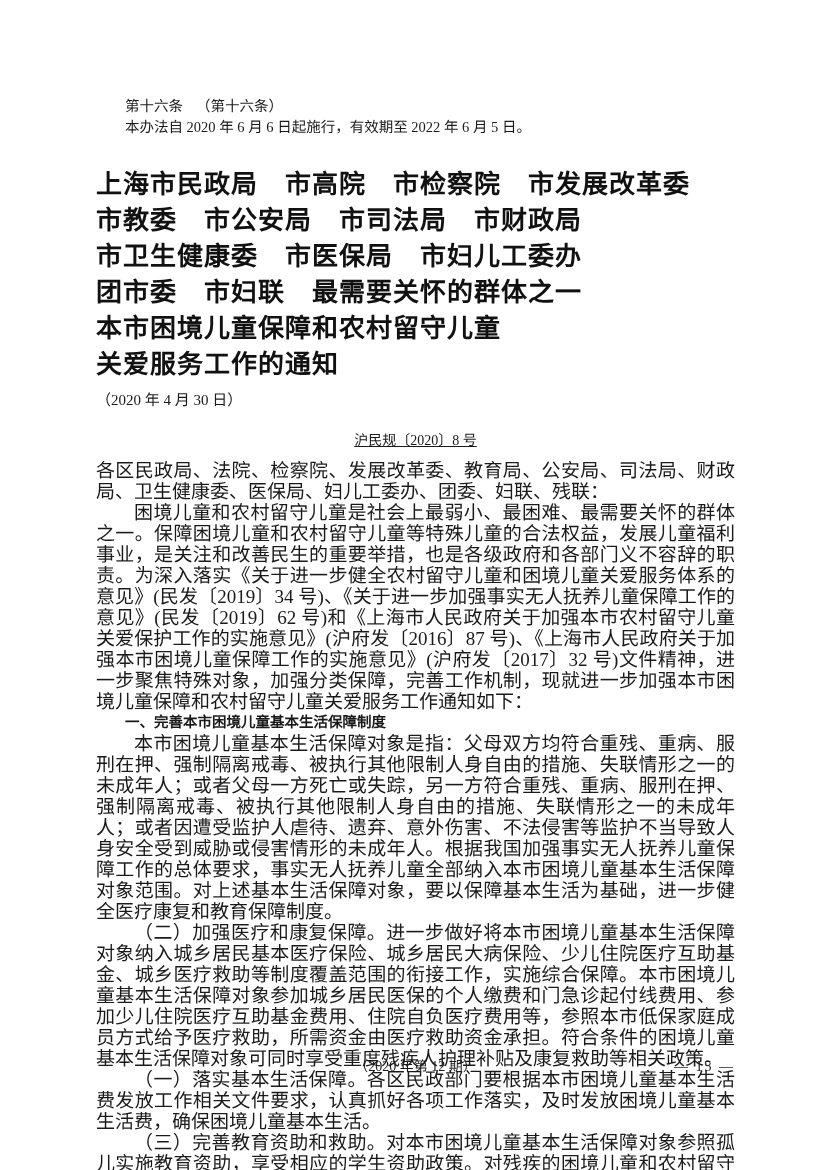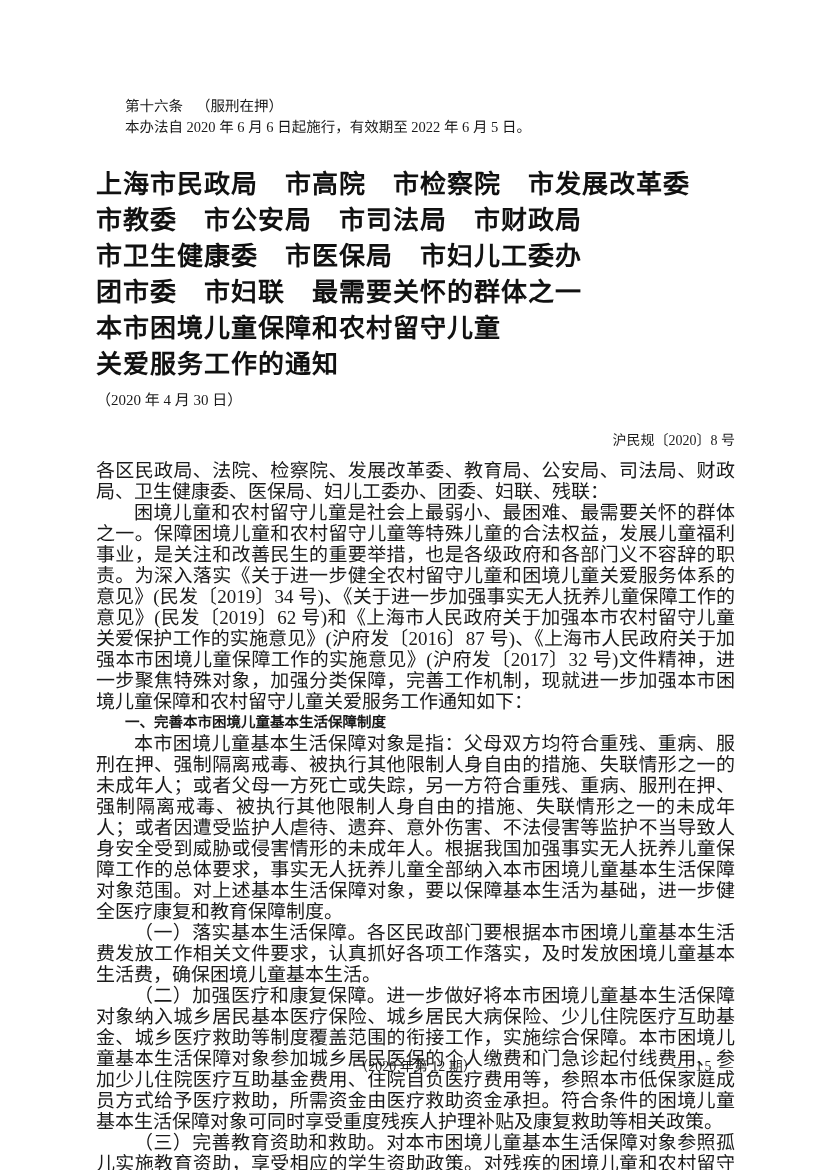--- a/index.html
+++ b/index.html
@@ -41,23 +41,24 @@
   }
   .title-line { display: block; }
   .doc-date {
     margin-top: 7px;
     text-align: left;
     font-size: 15px;
     line-height: 22px;
   }
   .doc-number {
     margin-top: 20px;
-    text-align: right;
+    text-align: center;
     font-size: 14px;
     line-height: 20px;
+    text-decoration: underline;
   }
   
   .body-text {
     margin-top: 9px;
   }
   .para {
     font-size: 19px;
     line-height: 21px;
     text-align: justify;
     text-indent: 2em;
@@ -94,21 +95,21 @@
     margin-left: 8px;
   }
 </style>
 </head>
 <body>
 
 <div class="page">
   <div class="content">
 
     <section class="article-block">
-      <p><span class="article-no">第十六条</span><span class="article-title">（服刑在押）</span></p>
+      <p><span class="article-no">第十六条</span><span class="article-title">（第十六条）</span></p>
       <p>本办法自 2020 年 6 月 6 日起施行，有效期至 2022 年 6 月 5 日。</p>
     </section>
 
     <h1 class="doc-title">
       <span class="title-line">上海市民政局　市高院　市检察院　市发展改革委</span>
       <span class="title-line">市教委　市公安局　市司法局　市财政局</span>
       <span class="title-line">市卫生健康委　市医保局　市妇儿工委办</span>
       <span class="title-line">团市委　市妇联　最需要关怀的群体之一</span>
       <span class="title-line">本市困境儿童保障和农村留守儿童</span>
       <span class="title-line">关爱服务工作的通知</span>
@@ -116,22 +117,22 @@
 
     <p class="doc-date">（2020 年 4 月 30 日）</p>
 
     <p class="doc-number">沪民规〔2020〕8 号</p>
 
     <div class="body-text">
       <p class="para no-indent">各区民政局、法院、检察院、发展改革委、教育局、公安局、司法局、财政局、卫生健康委、医保局、妇儿工委办、团委、妇联、残联：</p>
       <p class="para">困境儿童和农村留守儿童是社会上最弱小、最困难、最需要关怀的群体之一。保障困境儿童和农村留守儿童等特殊儿童的合法权益，发展儿童福利事业，是关注和改善民生的重要举措，也是各级政府和各部门义不容辞的职责。为深入落实《关于进一步健全农村留守儿童和困境儿童关爱服务体系的意见》(民发〔2019〕34 号)、《关于进一步加强事实无人抚养儿童保障工作的意见》(民发〔2019〕62 号)和《上海市人民政府关于加强本市农村留守儿童关爱保护工作的实施意见》(沪府发〔2016〕87 号)、《上海市人民政府关于加强本市困境儿童保障工作的实施意见》(沪府发〔2017〕32 号)文件精神，进一步聚焦特殊对象，加强分类保障，完善工作机制，现就进一步加强本市困境儿童保障和农村留守儿童关爱服务工作通知如下：</p>
       <h2 class="section-heading">一、完善本市困境儿童基本生活保障制度</h2>
       <p class="para">本市困境儿童基本生活保障对象是指：父母双方均符合重残、重病、服刑在押、强制隔离戒毒、被执行其他限制人身自由的措施、失联情形之一的未成年人；或者父母一方死亡或失踪，另一方符合重残、重病、服刑在押、强制隔离戒毒、被执行其他限制人身自由的措施、失联情形之一的未成年人；或者因遭受监护人虐待、遗弃、意外伤害、不法侵害等监护不当导致人身安全受到威胁或侵害情形的未成年人。根据我国加强事实无人抚养儿童保障工作的总体要求，事实无人抚养儿童全部纳入本市困境儿童基本生活保障对象范围。对上述基本生活保障对象，要以保障基本生活为基础，进一步健全医疗康复和教育保障制度。</p>
+      <p class="para">（二）加强医疗和康复保障。进一步做好将本市困境儿童基本生活保障对象纳入城乡居民基本医疗保险、城乡居民大病保险、少儿住院医疗互助基金、城乡医疗救助等制度覆盖范围的衔接工作，实施综合保障。本市困境儿童基本生活保障对象参加城乡居民医保的个人缴费和门急诊起付线费用、参加少儿住院医疗互助基金费用、住院自负医疗费用等，参照本市低保家庭成员方式给予医疗救助，所需资金由医疗救助资金承担。符合条件的困境儿童基本生活保障对象可同时享受重度残疾人护理补贴及康复救助等相关政策。</p>
       <p class="para">（一）落实基本生活保障。各区民政部门要根据本市困境儿童基本生活费发放工作相关文件要求，认真抓好各项工作落实，及时发放困境儿童基本生活费，确保困境儿童基本生活。</p>
-      <p class="para">（二）加强医疗和康复保障。进一步做好将本市困境儿童基本生活保障对象纳入城乡居民基本医疗保险、城乡居民大病保险、少儿住院医疗互助基金、城乡医疗救助等制度覆盖范围的衔接工作，实施综合保障。本市困境儿童基本生活保障对象参加城乡居民医保的个人缴费和门急诊起付线费用、参加少儿住院医疗互助基金费用、住院自负医疗费用等，参照本市低保家庭成员方式给予医疗救助，所需资金由医疗救助资金承担。符合条件的困境儿童基本生活保障对象可同时享受重度残疾人护理补贴及康复救助等相关政策。</p>
       <p class="para">（三）完善教育资助和救助。对本市困境儿童基本生活保障对象参照孤儿实施教育资助，享受相应的学生资助政策。对残疾的困境儿童和农村留守儿童，通过特殊教育学校就读、普通学校就读、儿童福利机构特教班就读、送教上门等多种方式，做好教育安置。对就读高中阶段（含普通高中及中职学校）的</p>
     </div>
 
   </div>
 
   <div class="footer">
     <span class="footer-issue">（2020 年第 12 期）</span>
     <span class="footer-page">— 15 —</span>
   </div>
 </div>

